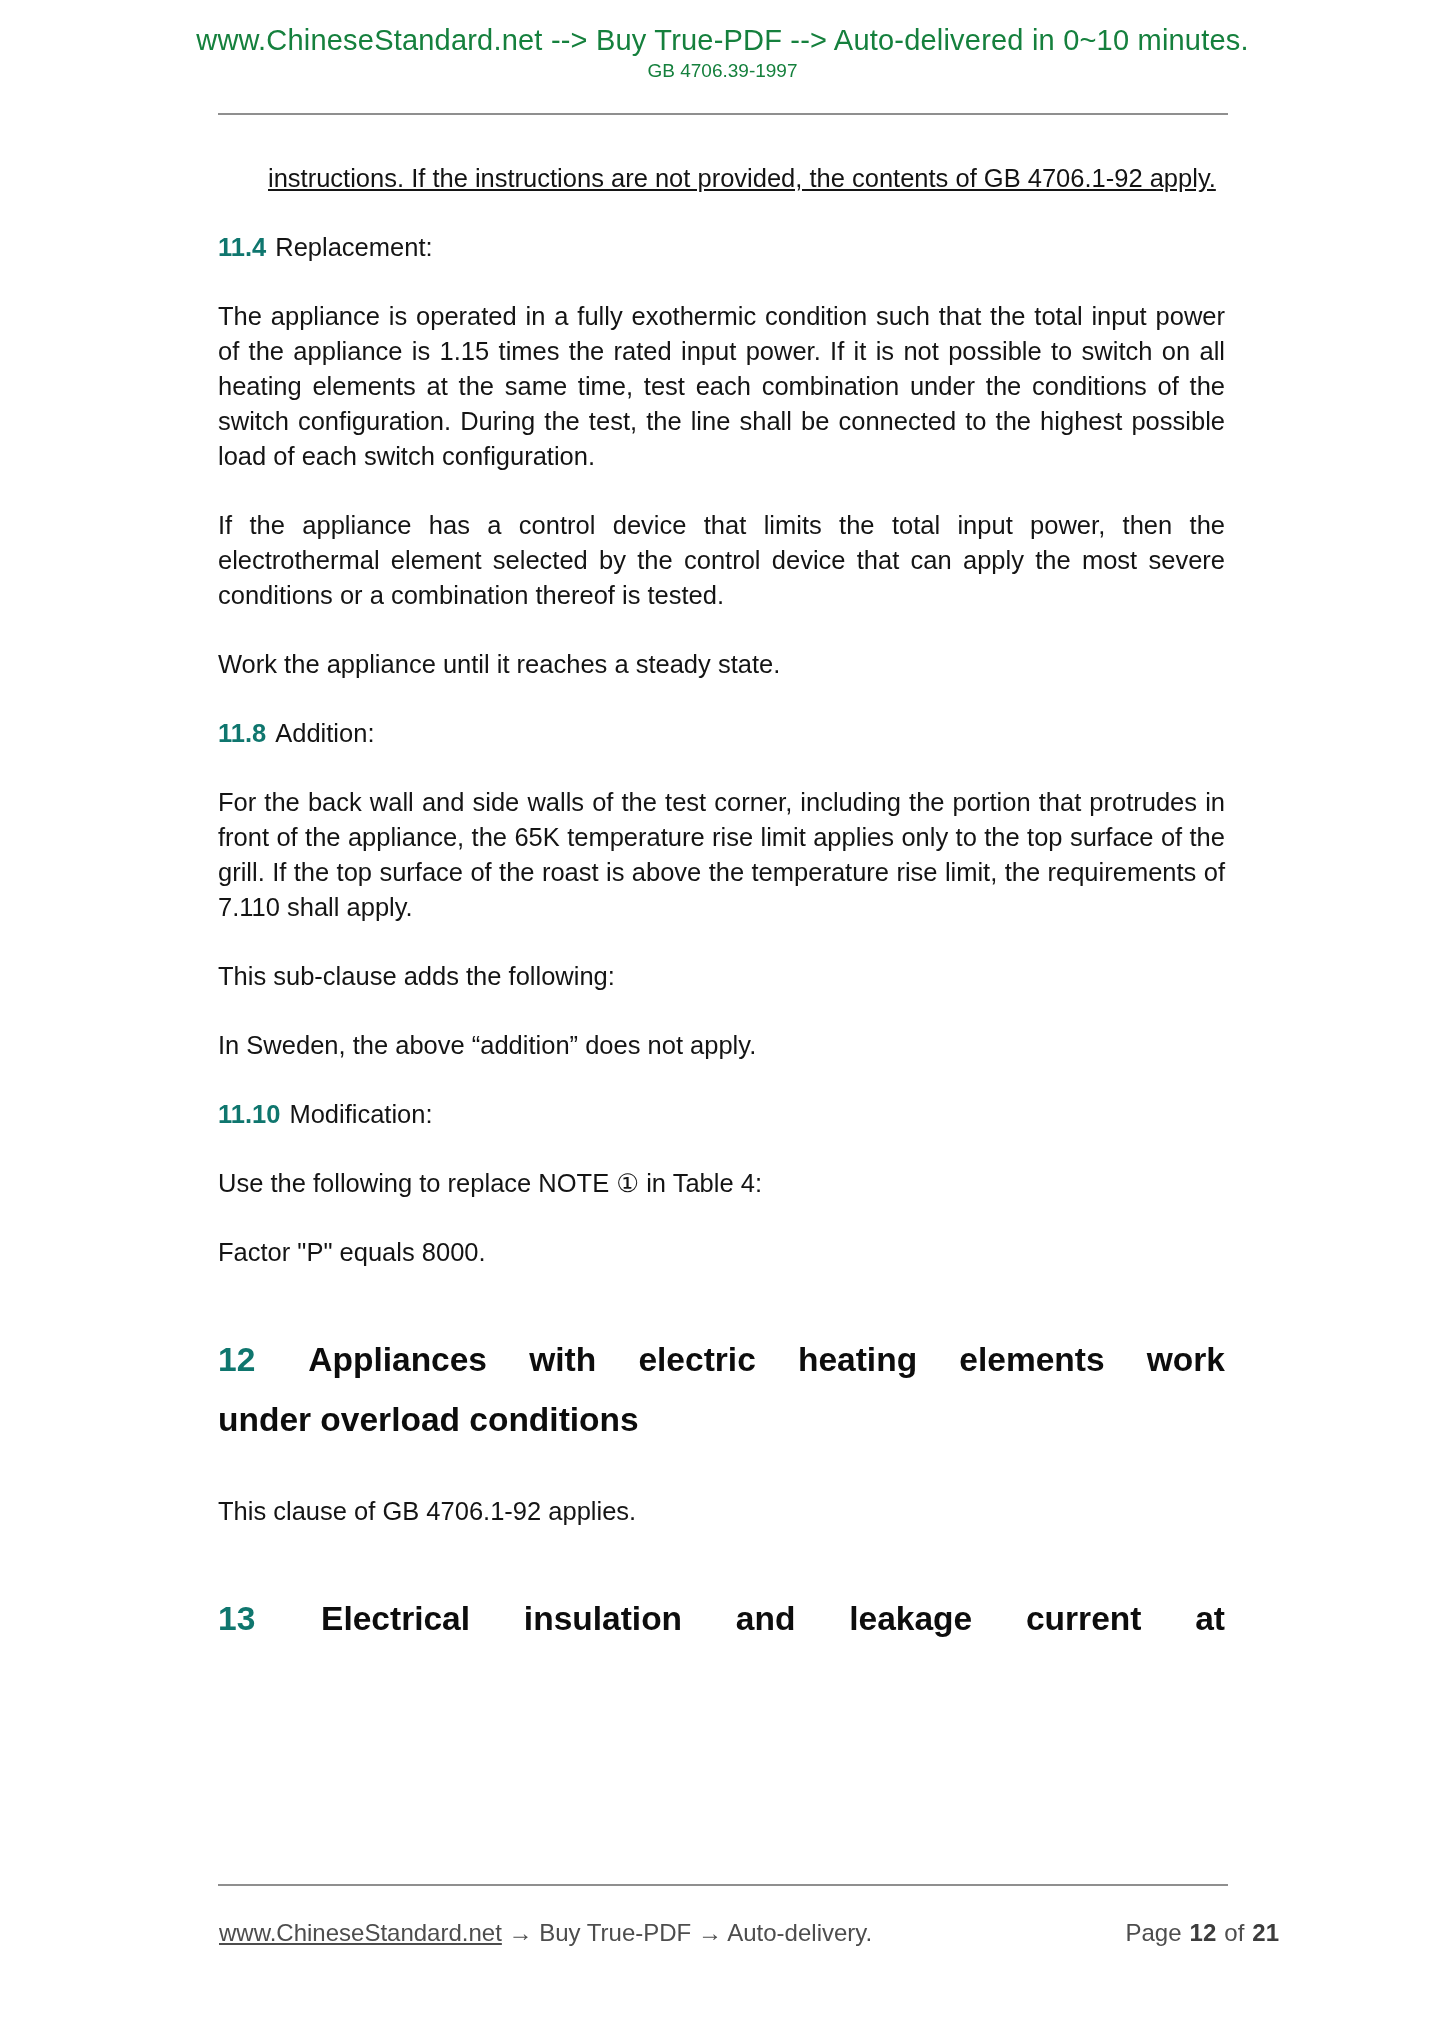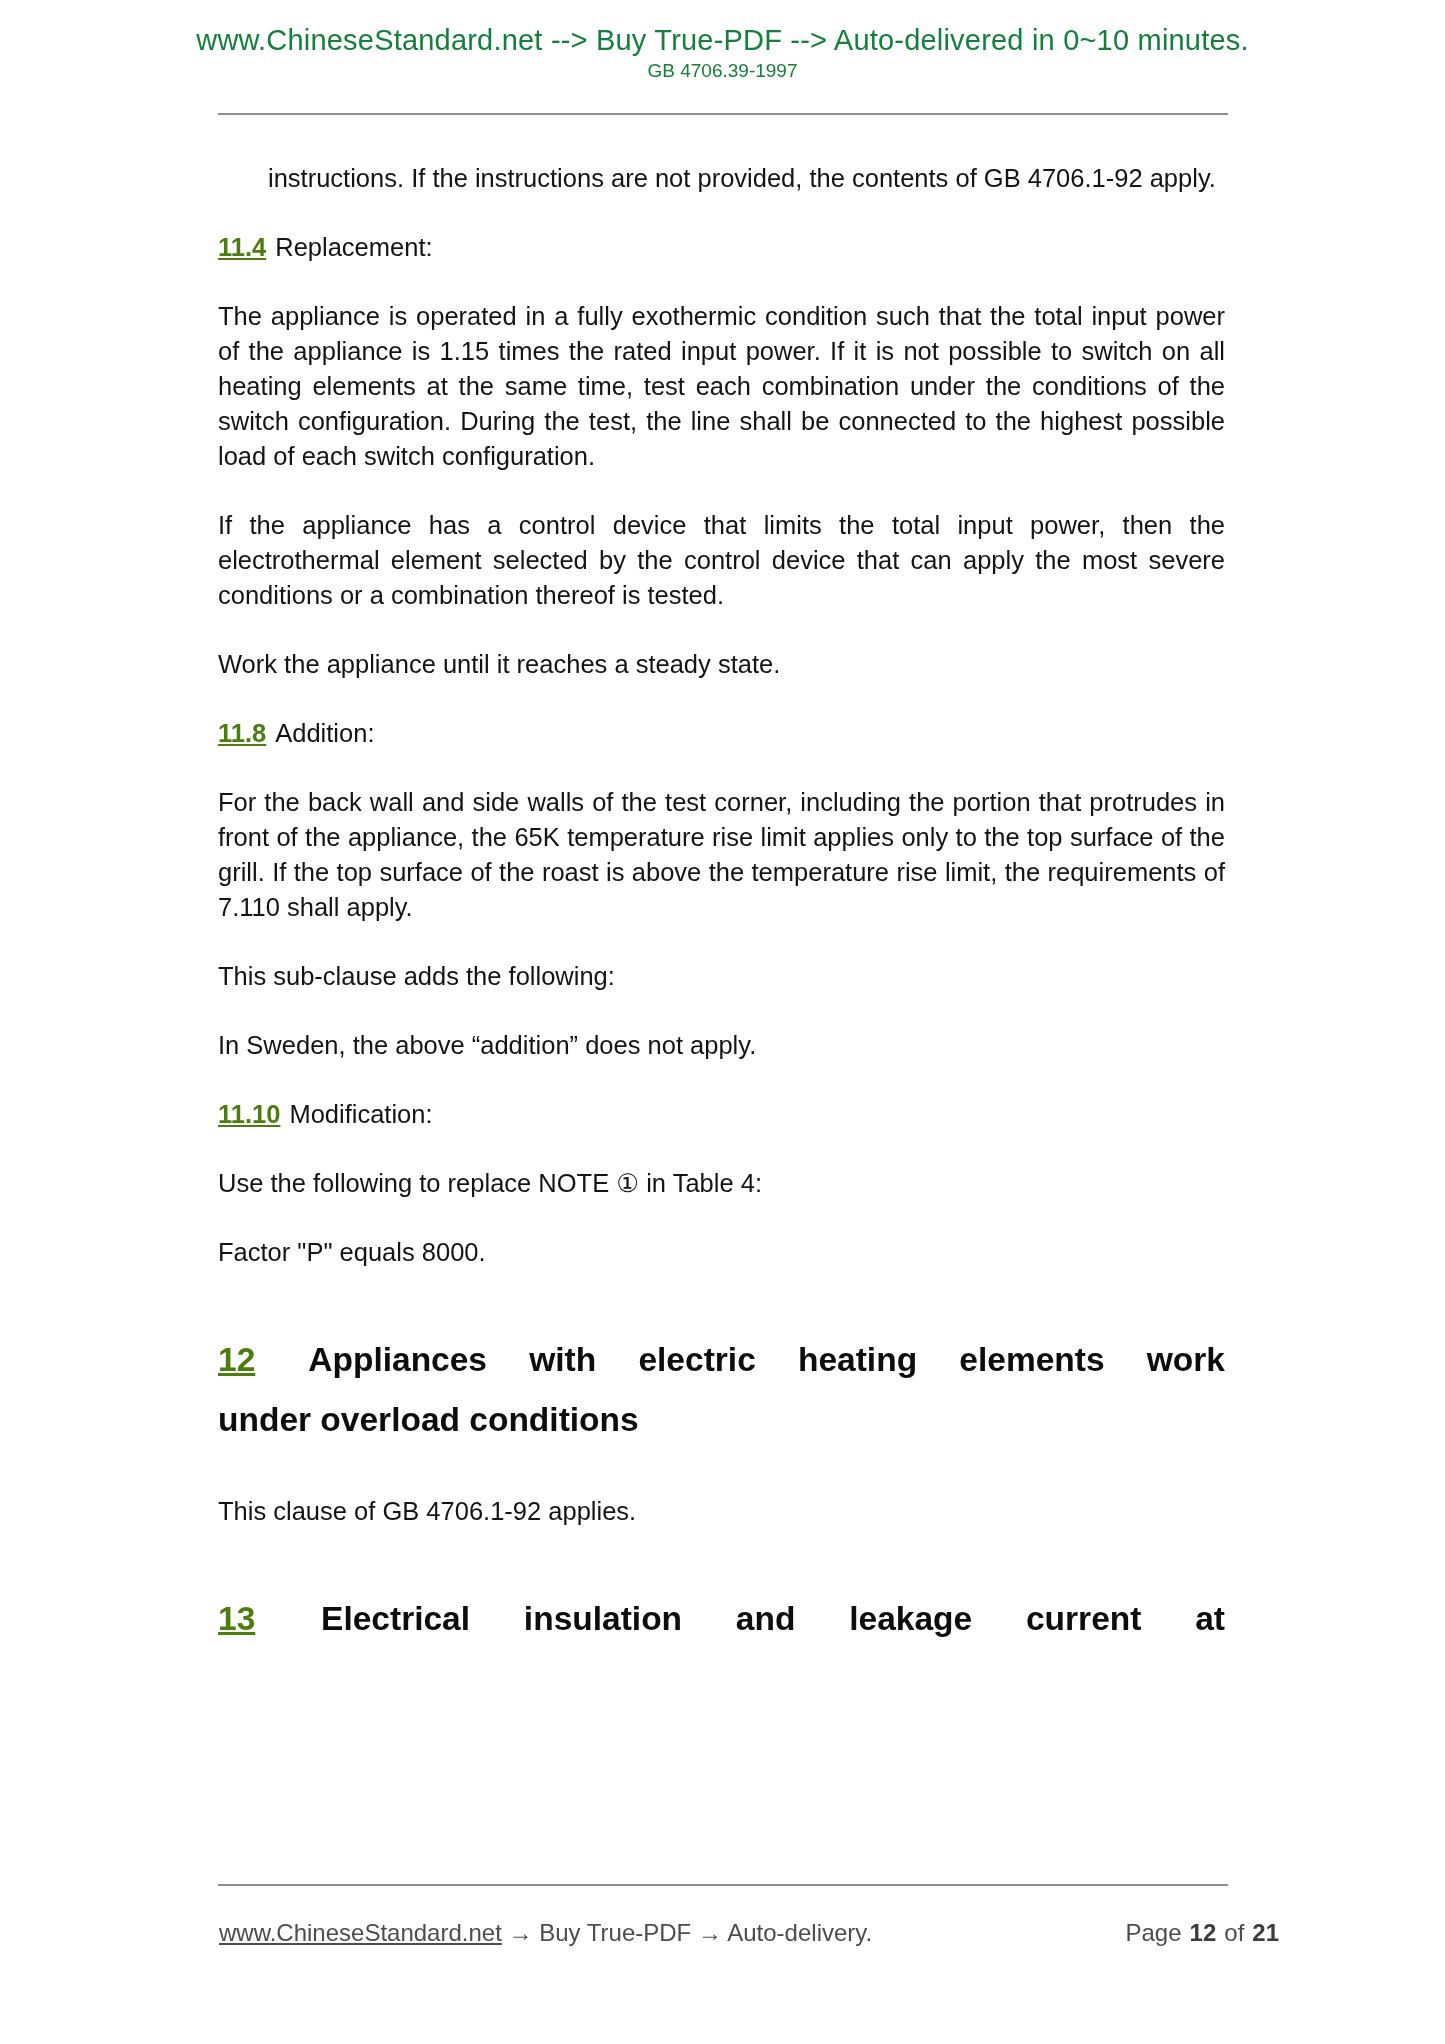--- a/index.html
+++ b/index.html
@@ -27,24 +27,24 @@
 
   
   main { width: 1007px; margin: 46px 0 0 218px; }
   .block {
     margin: 34px 0 0 0;
     font-size: 25.5px;
     line-height: 35px;
     text-align: justify;
     color: #141414;
   }
-  #blocks .block:first-child { margin-top: 0; }
+  #blocks .block:first-child { margin-top: 0; text-decoration: underline; }
   .hang { padding-left: 50px; }
   .label { text-align: left; }
-  .num { font-weight: bold; margin-right: 9px; color: #4d7c0f; text-decoration: underline; }
+  .num { font-weight: bold; margin-right: 9px; color: #0f766e; }
   .h2 {
     margin-top: 60px;
     font-size: 33.5px;
     font-weight: bold;
     line-height: 60px;
     color: #0d0d0d;
     text-align: left;
   }
   .h2 + .block { margin-top: 44px; }
   .h2 .hl.just { text-align: justify; text-align-last: justify; }

